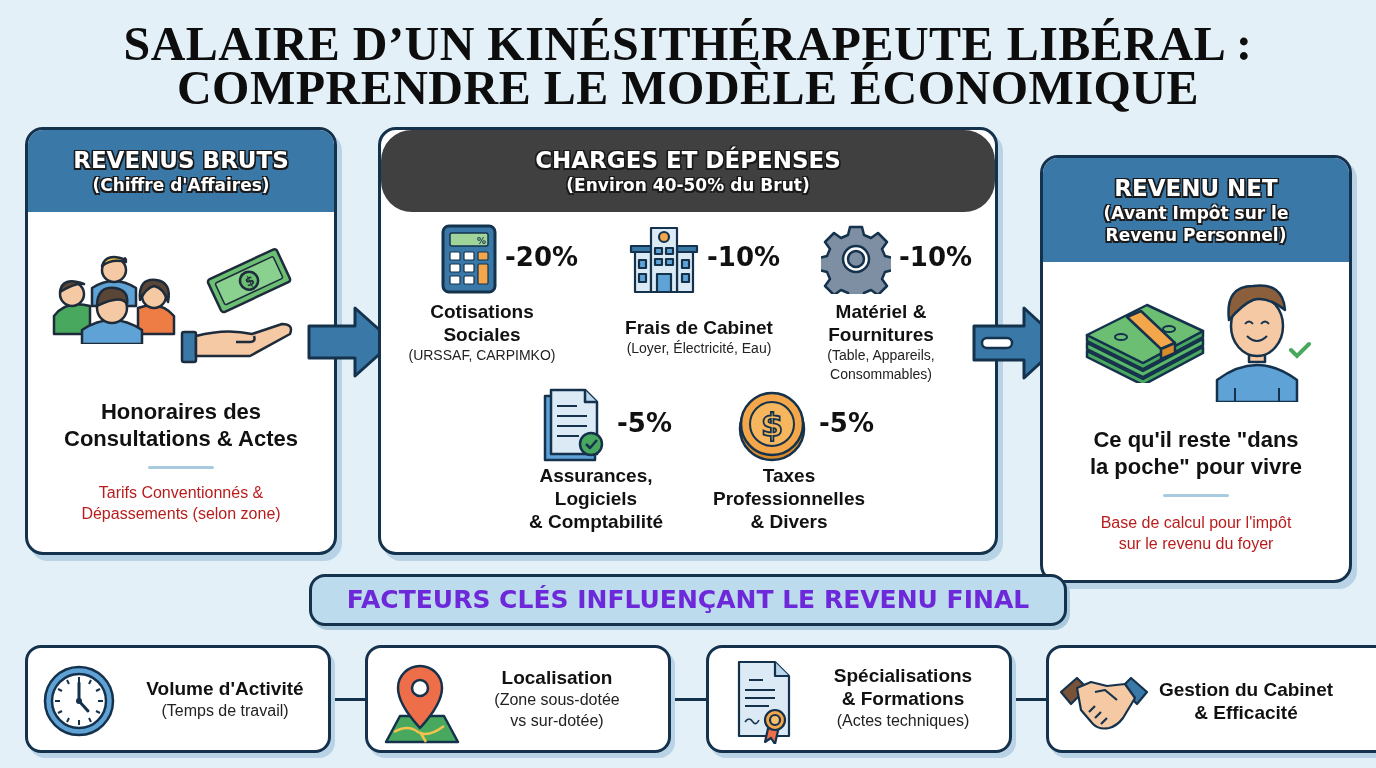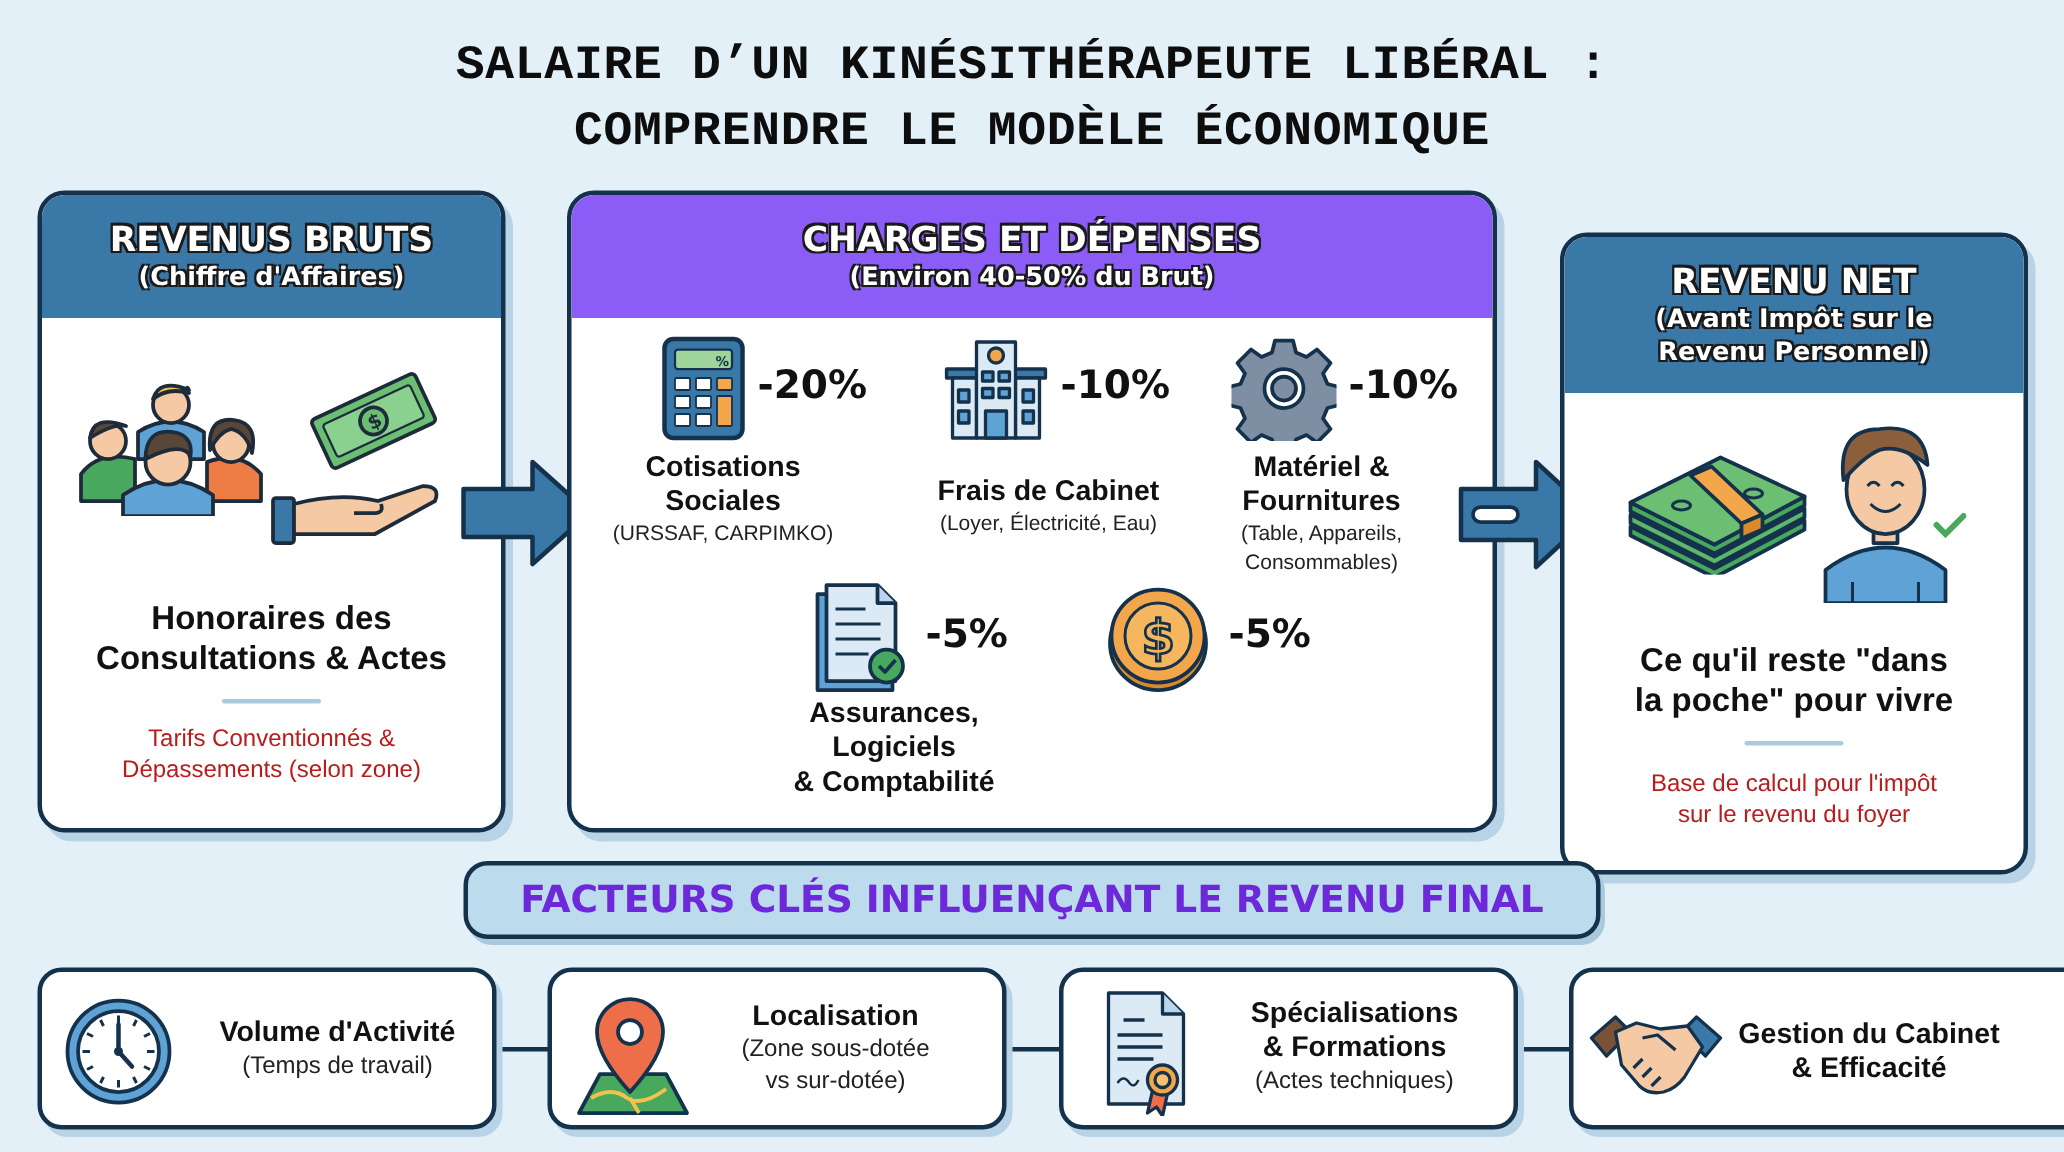--- a/index.html
+++ b/index.html
@@ -5,39 +5,39 @@
   * { box-sizing: border-box; margin: 0; padding: 0; }
   html, body { width: 1376px; height: 768px; overflow: hidden; }
   body {
     background: #e3f0f8;
     font-family: "Liberation Sans", "DejaVu Sans", sans-serif;
     color: #111;
     position: relative;
   }
   .title {
     position: absolute; left: 0; top: 22px; width: 1376px;
-    text-align: center; font-weight: 900; font-size: 32px; line-height: 44px;
+    text-align: center; font-weight: 900; font-size: 48px; line-height: 44px;
     letter-spacing: 0.5px; color: #0d0d0d;
-    font-family: Liberation Mono, monospace;
+    font-family: Liberation Serif, serif;
   }
   .title .line { display: block; }
   .panel {
     position: absolute; background: #fff;
     border: 3px solid #15324d; border-radius: 18px; overflow: hidden;
     box-shadow: 5px 6px 0 #b8d3e6;
   }
   .panel-head {
     text-align: center; color: #fff; font-weight: 800;
     font-family: "DejaVu Sans", sans-serif;
     text-shadow: -1.5px -1.5px 0 #1a1a1a, 1.5px -1.5px 0 #1a1a1a, -1.5px 1.5px 0 #1a1a1a, 1.5px 1.5px 0 #1a1a1a;
   }
   .panel-head .h1 { font-size: 23px; line-height: 28px; }
   .panel-head .h2 { font-size: 17px; line-height: 22px; }
   .blue-head { background: #3a78a8; }
-  .green-head { background: #8b5cf6; }
+  .green-head { background: #404040; border-radius: 31px; }
 
   #panel-gross { left: 25px; top: 127px; width: 312px; height: 428px; }
   #panel-gross .panel-head { height: 82px; padding-top: 16px; }
   #panel-charges { left: 378px; top: 127px; width: 620px; height: 428px; }
   #panel-charges .panel-head { height: 82px; padding-top: 16px; }
   #panel-net { left: 1040px; top: 127px; width: 312px; height: 428px; margin-top: 28px; }
   #panel-net .panel-head { height: 104px; padding-top: 16px; }
 
   .big-label {
     position: absolute; left: 0; width: 100%; text-align: center;
@@ -228,20 +228,25 @@
   <div class="charge" style="left:318px;top:258px;width:200px;height:150px">
     <svg style="position:absolute;left:38px;top:2px" width="70" height="72" viewBox="0 0 70 72">
       <g stroke="#15324d" stroke-width="2.5">
         <ellipse cx="35" cy="39" rx="32" ry="31" fill="#d98b2b"></ellipse>
         <circle cx="35" cy="34" r="31" fill="#f4a64a"></circle>
         <circle cx="35" cy="34" r="22" fill="#f6b65e" stroke-width="2"></circle>
       </g>
       <text x="24" y="46" font-size="32" font-weight="bold" fill="#f6b65e" stroke="#15324d" stroke-width="1.8" font-family="DejaVu Sans, sans-serif">$</text>
     </svg>
     <div class="pct" style="left:120px;top:20px">-5%</div>
+    <div style="position:absolute;left:0;top:76px;width:180px">
+      <div class="lbl">Taxes</div>
+      <div class="lbl">Professionnelles</div>
+      <div class="lbl">&amp; Divers</div>
+    </div>
   </div>
 </div>
 
 <svg class="arrow" style="left:970px;top:306px" width="96" height="74" viewBox="0 0 96 74">
   <path d="M4 20 h50 v-18 l38 35 l-38 35 v-18 h-50z" fill="#3a78a8" stroke="#15324d" stroke-width="3" stroke-linejoin="round"></path>
   <rect x="12" y="32" width="30" height="10" rx="5" fill="#fff" stroke="#15324d" stroke-width="2.5"></rect>
 </svg>
 
 <div class="panel" id="panel-net">
   <div class="panel-head blue-head">

